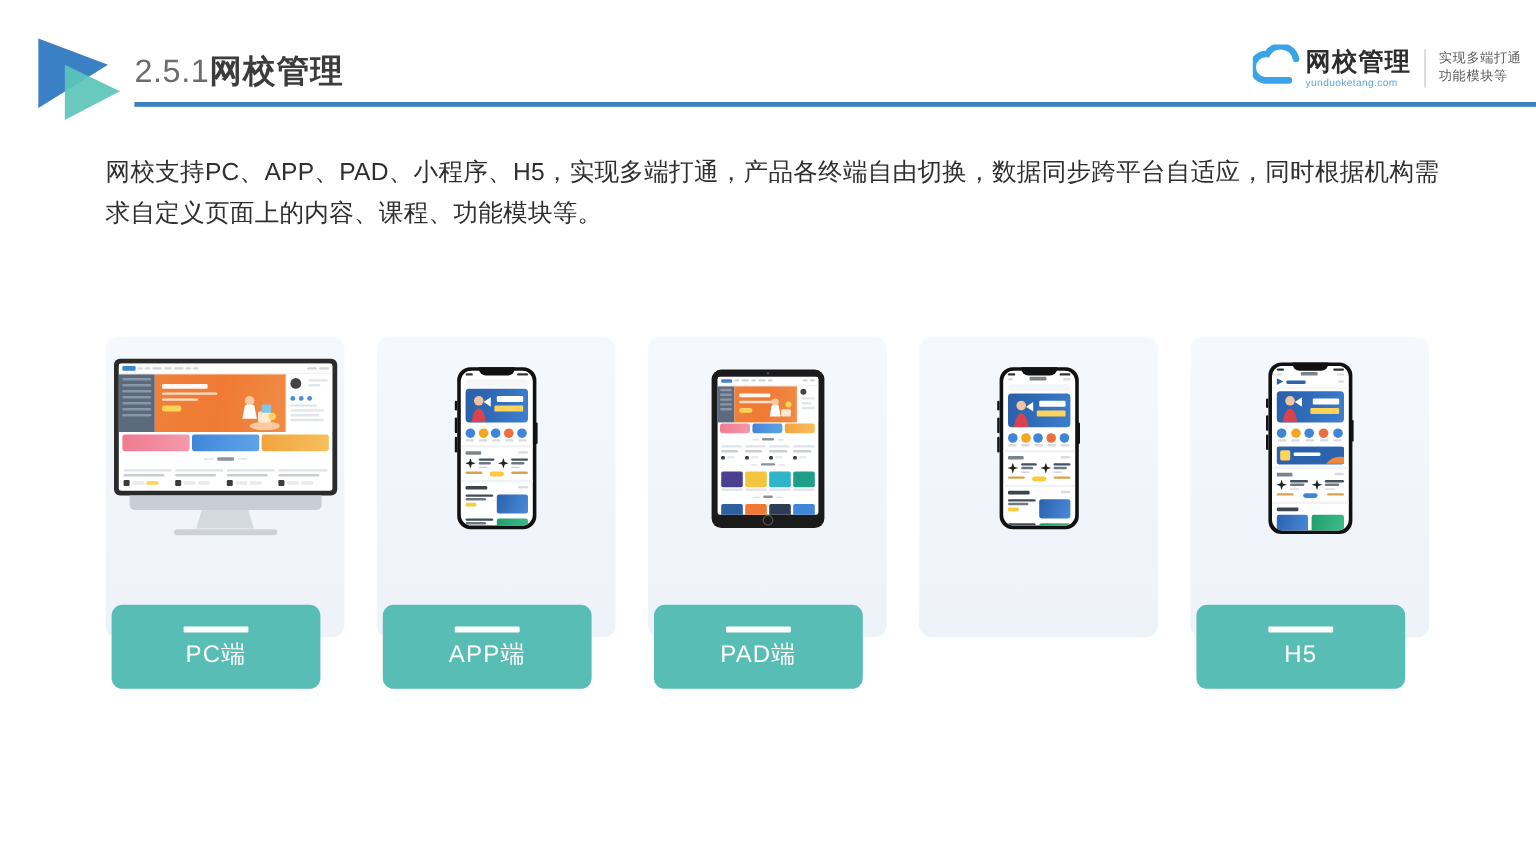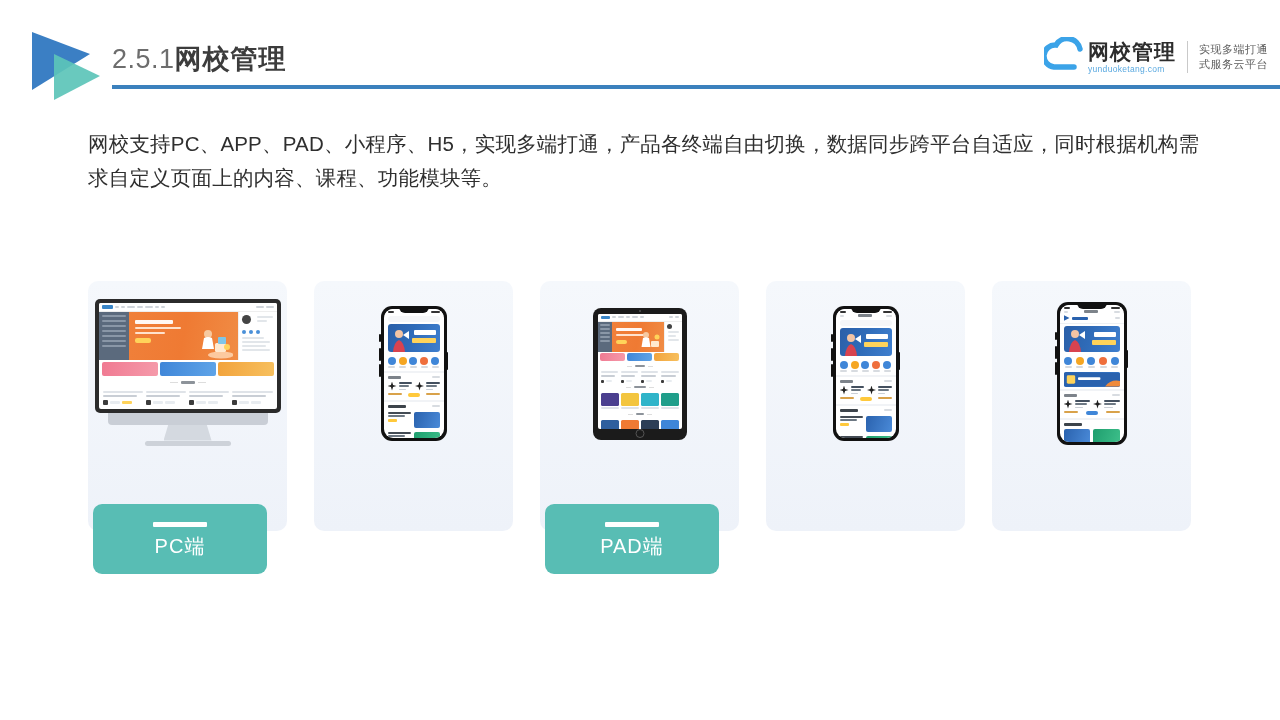--- a/index.html
+++ b/index.html
@@ -181,21 +181,21 @@
       <svg class="brand-cloud" width="46" height="40" viewBox="0 0 46 40">
         <path d="M36 12 A13 13 0 0 0 12 8 A11 11 0 0 0 10 30 L30 30" fill="none" stroke="#3ba3e8" stroke-width="5.5" stroke-linecap="round"></path>
       </svg>
       <div class="brand-text">
         <div class="brand-name">网校管理</div>
         <div class="brand-url">yunduoketang.com</div>
       </div>
       <div class="brand-div"></div>
       <div class="brand-tag">
         <div>实现多端打通</div>
-        <div>式服务云平台</div>
+        <div>功能模块等</div>
       </div>
     </div>
   </div>
 
   <div class="body-copy">网校支持PC、APP、PAD、小程序、H5，实现多端打通，产品各终端自由切换，数据同步跨平台自适应，同时根据机构需求自定义页面上的内容、课程、功能模块等。</div>
 
   <div class="cards">
 
     <div class="card">
       <div class="card-bg"></div>
@@ -410,20 +410,24 @@
             <div class="p-card">
               <div class="lft">
                   <div class="t"></div>
                   <div class="t2"></div>
                 </div>
               <div class="thumb" style="background:linear-gradient(110deg,#1f9e6e,#3dbf8a);"></div>
             </div>
           </div>
         </div>
       </div>
+      <div class="label-btn">
+        <div class="label-dash"></div>
+        <div class="label-text">APP端</div>
+      </div>
     </div>
 
     <div class="card">
       <div class="card-bg"></div>
       <div class="device-wrap">
         <div class="tablet">
           <div class="tab-cam"></div>
           <div class="tablet-screen">
             <div class="m-nav" style="height:7px;">
               <div class="m-logo" style="width:9px;height:3px;"></div>
@@ -759,16 +763,20 @@
             <div class="p-sechead">
                 <div class="h" style="width:18px;background:#3d444b;"></div>
               </div>
             <div class="p-lrow" style="gap:3px;">
               <div style="flex:1;height:15px;border-radius:2px;background:linear-gradient(110deg,#2a62ae,#4a8ad8);"></div>
               <div style="flex:1;height:15px;border-radius:2px;background:linear-gradient(110deg,#1f9e6e,#3dbf8a);"></div>
             </div>
           </div>
         </div>
       </div>
+      <div class="label-btn">
+        <div class="label-dash"></div>
+        <div class="label-text">H5</div>
+      </div>
     </div>
 
   </div>
 </div>
 
 </body></html>

